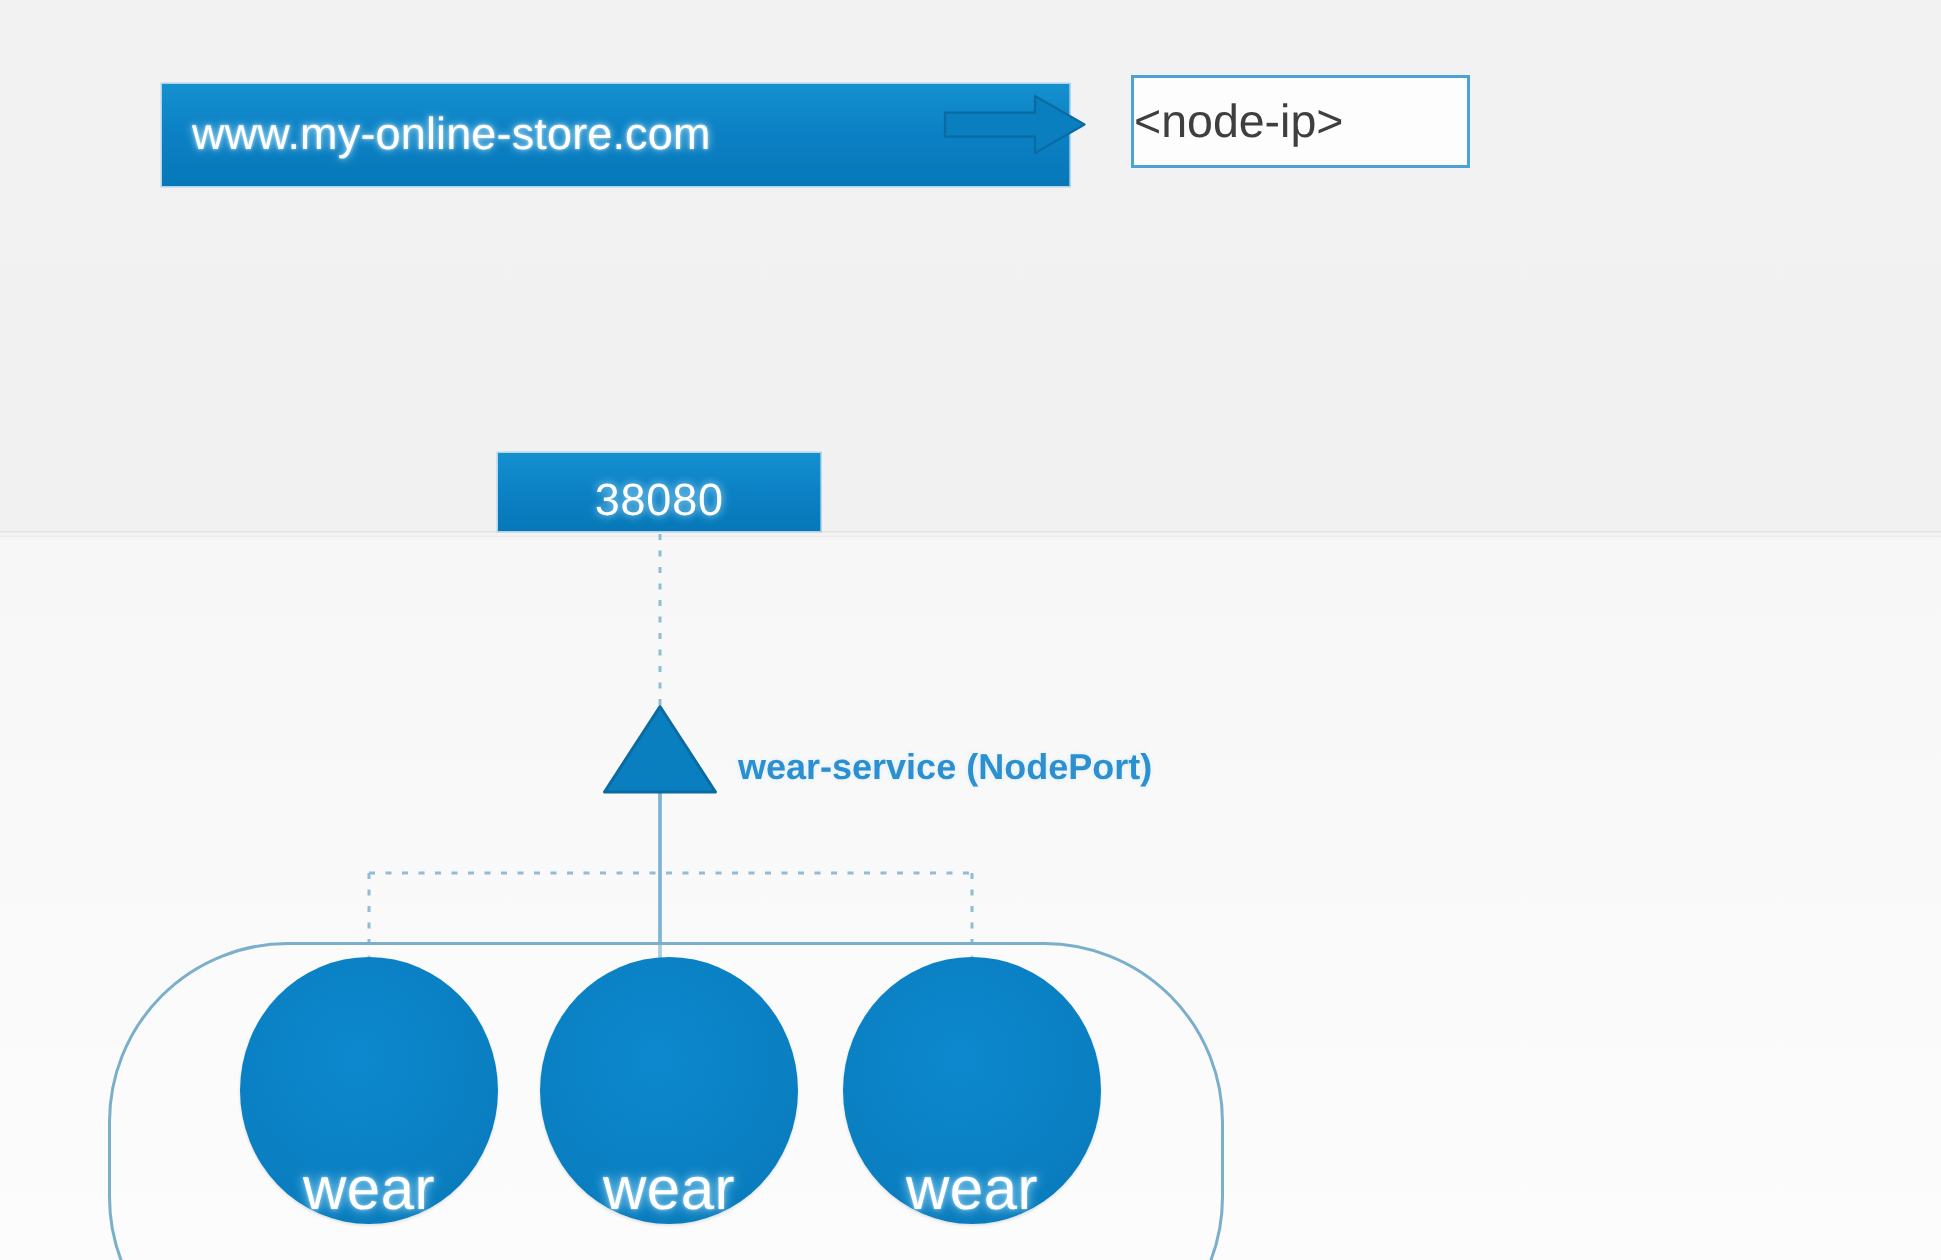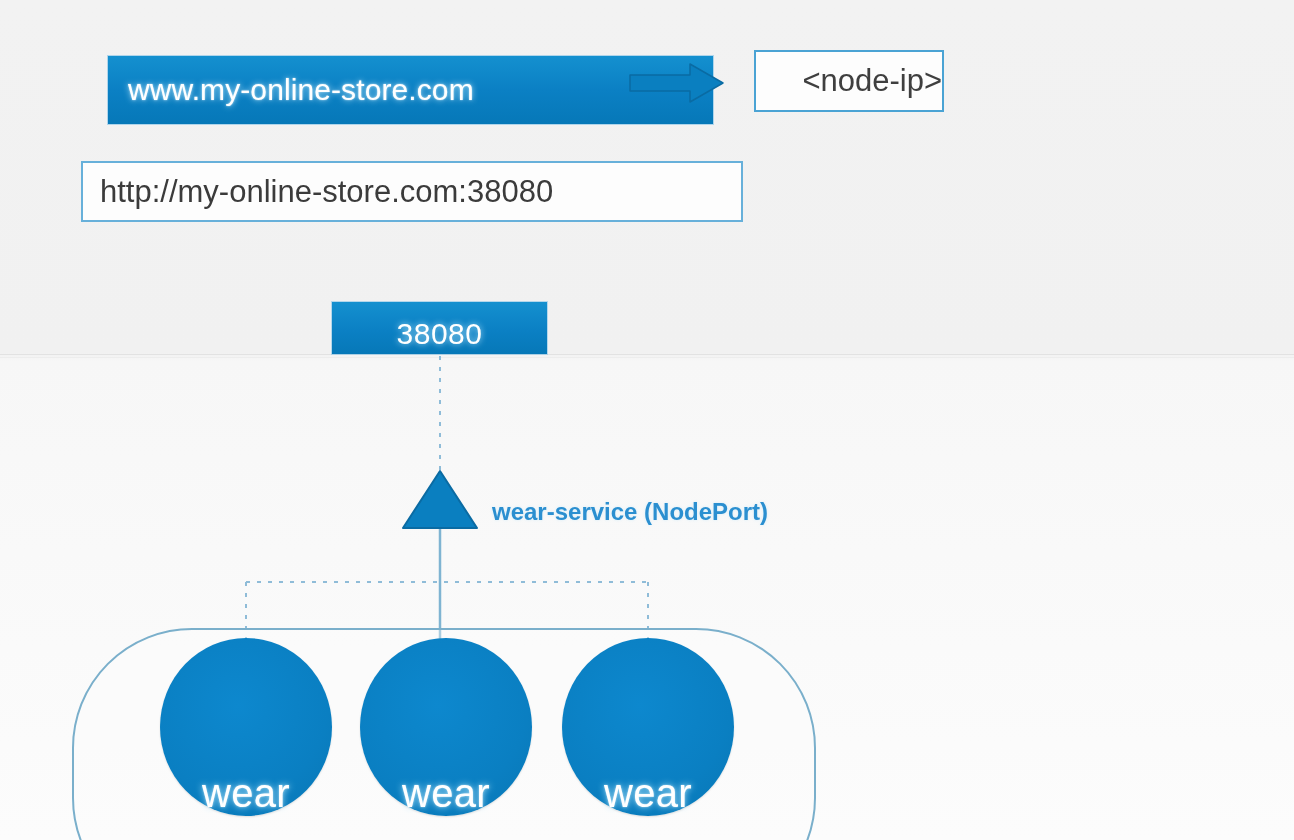--- a/index.html
+++ b/index.html
@@ -58,27 +58,27 @@
     top: 62px;
     width: 98px;
     height: 42px;
   }
 
   
   .nodeip-box {
     position: absolute;
     left: 754px;
     top: 50px;
-    width: 190px;
+    width: 226px;
     height: 62px;
     background: #fdfdfd;
     border: 2px solid #4aa3d4;
     display: flex;
     align-items: center;
-    justify-content: flex-end;
+    justify-content: flex-start;
     box-sizing: border-box;
   }
   .nodeip-text {
     color: #3f3f3f;
     font-size: 31px;
     white-space: nowrap;
   }
 
   
   .url-box {
@@ -194,23 +194,20 @@
   <div class="arrow">
     <svg width="98" height="42" viewBox="0 0 98 42" xmlns="http://www.w3.org/2000/svg">
       <path d="M 2 13 L 62 13 L 62 2 L 95 21 L 62 40 L 62 29 L 2 29 Z" fill="#0a7fc0" stroke="#0a6ba3" stroke-width="1.5" stroke-linejoin="round"></path>
     </svg>
   </div>
 
   <div class="nodeip-box">
     <span class="nodeip-text">&lt;node-ip&gt;</span>
   </div>
 
-  <div class="url-box">
-    <span class="url-text">http://my-online-store.com:38080</span>
-  </div>
 
   <div class="port-badge">
     <span class="port-badge-text">38080</span>
   </div>
 
   <svg class="connectors" viewBox="0 0 1294 840" xmlns="http://www.w3.org/2000/svg">
 
     <line x1="440" y1="356" x2="440" y2="472" stroke="#8fbcd8" stroke-width="2" stroke-dasharray="4 7"></line>
 
     <line x1="440" y1="528" x2="440" y2="646" stroke="#7fb4d2" stroke-width="2.5"></line>

